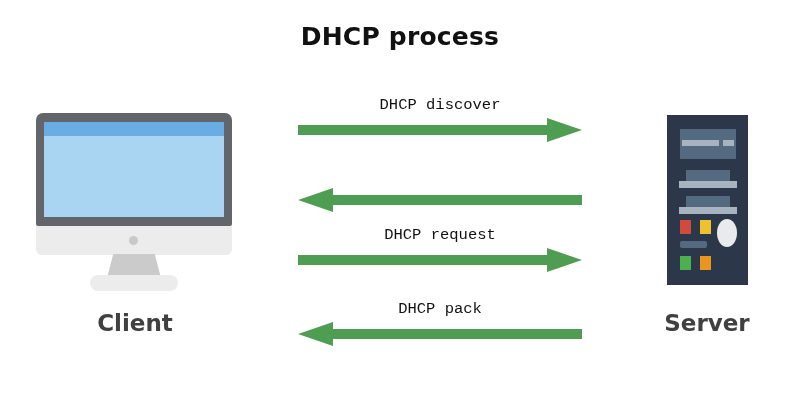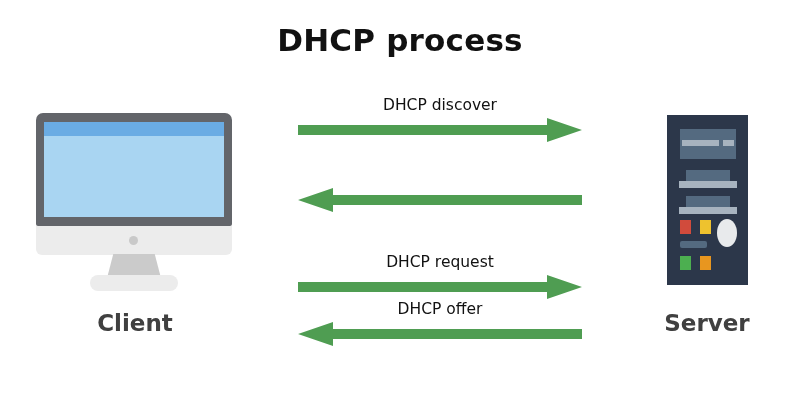--- a/index.html
+++ b/index.html
@@ -16,21 +16,21 @@
     color: #1a1a1a;
   }
 
   
   .title {
     position: absolute;
     left: 0;
     top: 22px;
     width: 800px;
     text-align: center;
-    font-size: 31px;
+    font-size: 25px;
     font-weight: bold;
     letter-spacing: 0.2px;
     color: #111111;
   }
 
   
   .endpoint-label {
     position: absolute;
     font-size: 23px;
     font-weight: bold;
@@ -164,20 +164,21 @@
   }
   .arrow-label {
     position: absolute;
     left: 0;
     top: 0;
     width: 284px;
     text-align: center;
     font-size: 15.5px;
     color: #111111;
     white-space: nowrap;
+    font-family: Liberation Mono, monospace;
   }
   .arrow-graphic {
     position: absolute;
     left: 0;
     top: 22px;
     width: 284px;
     height: 24px;
   }
   .arrow-graphic svg { display: block; }
 </style>
@@ -226,29 +227,29 @@
 </div>
 
 <div class="arrow-row" style="top:166px;">
   <div class="arrow-graphic">
     <svg width="284" height="24" viewBox="0 0 284 24" xmlns="http://www.w3.org/2000/svg">
       <polygon points="284,7 35,7 35,0 0,12 35,24 35,17 284,17" fill="#4f9d52"></polygon>
     </svg>
   </div>
 </div>
 
-<div class="arrow-row" style="top:226px;margin-top:27px;">
+<div class="arrow-row" style="top:226px;">
   <div class="arrow-label">DHCP request</div>
   <div class="arrow-graphic">
     <svg width="284" height="24" viewBox="0 0 284 24" xmlns="http://www.w3.org/2000/svg">
       <polygon points="0,7 249,7 249,0 284,12 249,24 249,17 0,17" fill="#4f9d52"></polygon>
     </svg>
   </div>
 </div>
 
 <div class="arrow-row" style="top:300px;">
-  <div class="arrow-label">DHCP offer</div>
+  <div class="arrow-label">DHCP pack</div>
   <div class="arrow-graphic">
     <svg width="284" height="24" viewBox="0 0 284 24" xmlns="http://www.w3.org/2000/svg">
       <polygon points="284,7 35,7 35,0 0,12 35,24 35,17 284,17" fill="#4f9d52"></polygon>
     </svg>
   </div>
 </div>
 
 </body></html>

